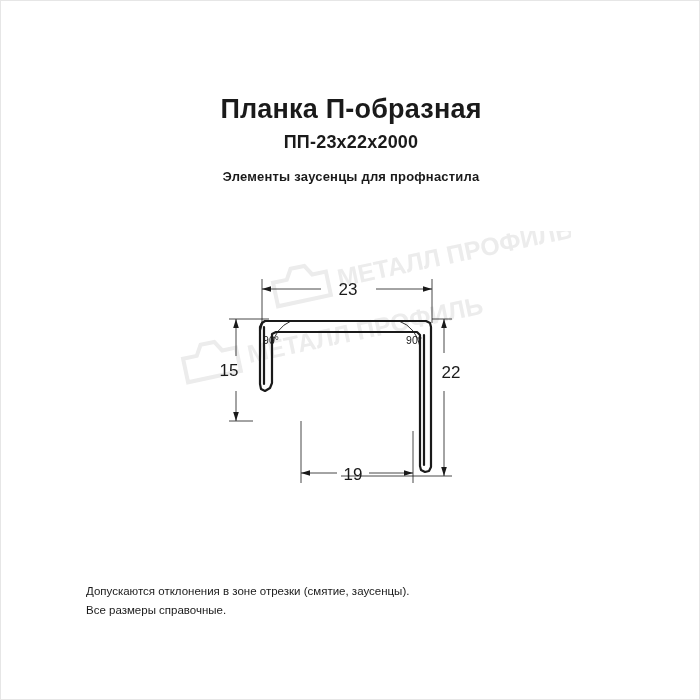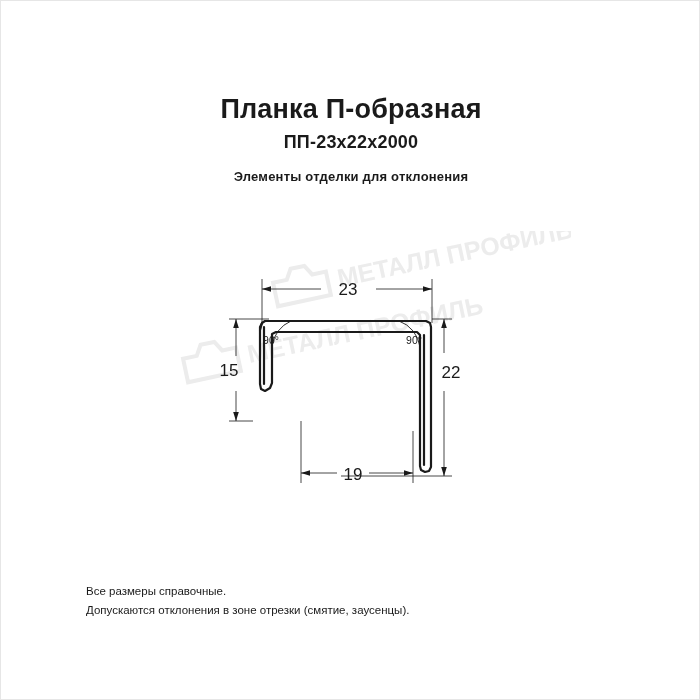--- a/index.html
+++ b/index.html
@@ -66,21 +66,21 @@
   .wm { pointer-events: none; }
 </style>
 </head>
 <body>
 
 <div class="page">
 
   <div class="title-block">
     <div class="title-line1">Планка П-образная</div>
     <div class="title-line2">ПП-23х22х2000</div>
-    <div class="subtitle">Элементы отделки для отклонения</div>
+    <div class="subtitle">Элементы заусенцы для профнастила</div>
   </div>
 
   <div class="drawing">
     <svg width="430" height="280" viewBox="0 0 430 280">
 
       <g class="wm" transform="translate(130,42) rotate(-12)">
         <path d="M0,10 L14,10 L20,0 L34,0 L40,10 L54,10 L54,34 L0,34 Z" fill="none" stroke="#ececec" stroke-width="4"></path>
         <text x="64" y="28" font-family="'Liberation Sans', sans-serif" font-size="25" font-weight="bold" fill="#ececec">МЕТАЛЛ ПРОФИЛЬ</text>
       </g>
 
@@ -151,17 +151,17 @@
 
       <text x="212" y="249" text-anchor="middle" font-family="'Liberation Sans', sans-serif" font-size="17" fill="#1a1a1a">19</text>
 
       <text x="130" y="113" text-anchor="middle" font-family="'Liberation Sans', sans-serif" font-size="10.5" fill="#1a1a1a">90°</text>
 
       <text x="273" y="113" text-anchor="middle" font-family="'Liberation Sans', sans-serif" font-size="10.5" fill="#1a1a1a">90°</text>
     </svg>
   </div>
 
   <div class="footer">
+    <div>Допускаются отклонения в зоне отрезки (смятие, заусенцы).</div>
     <div>Все размеры справочные.</div>
-    <div>Допускаются отклонения в зоне отрезки (смятие, заусенцы).</div>
   </div>
 
 </div>
 
 </body></html>

